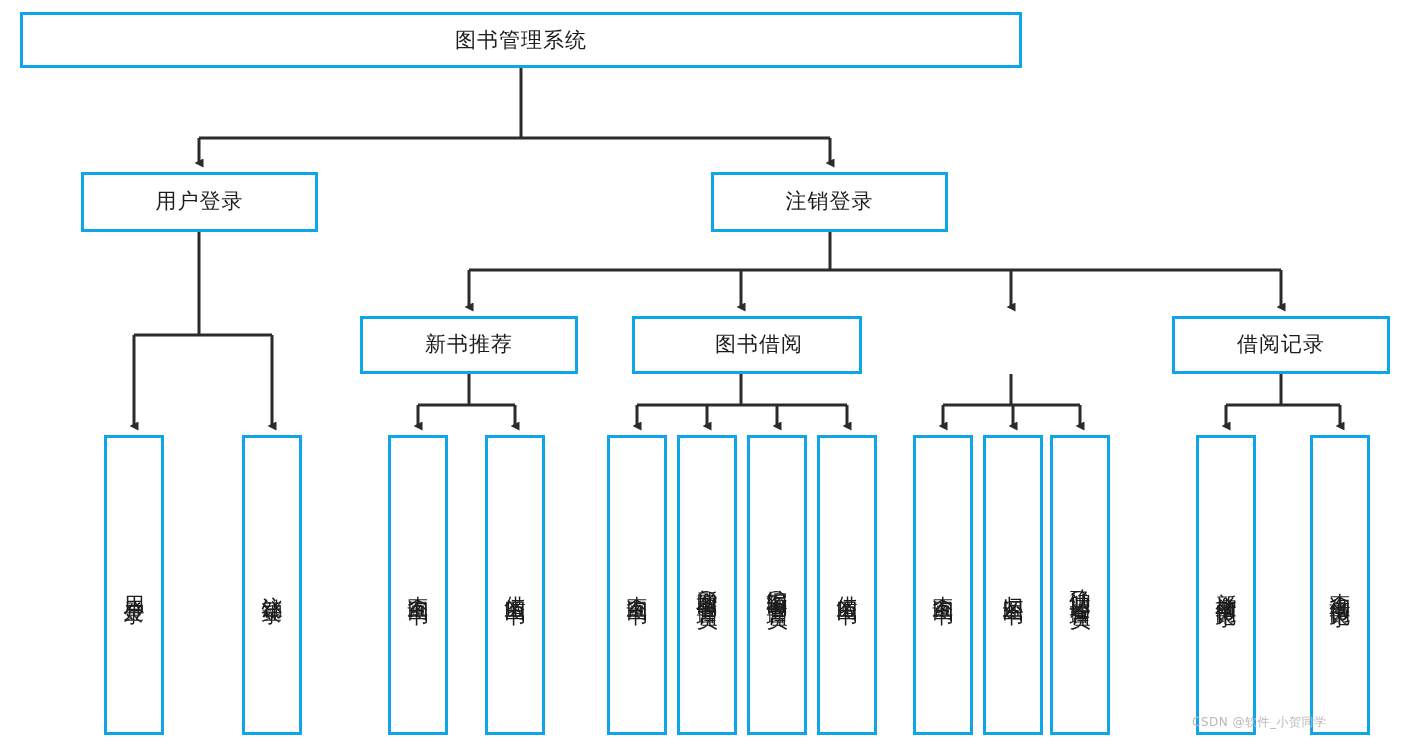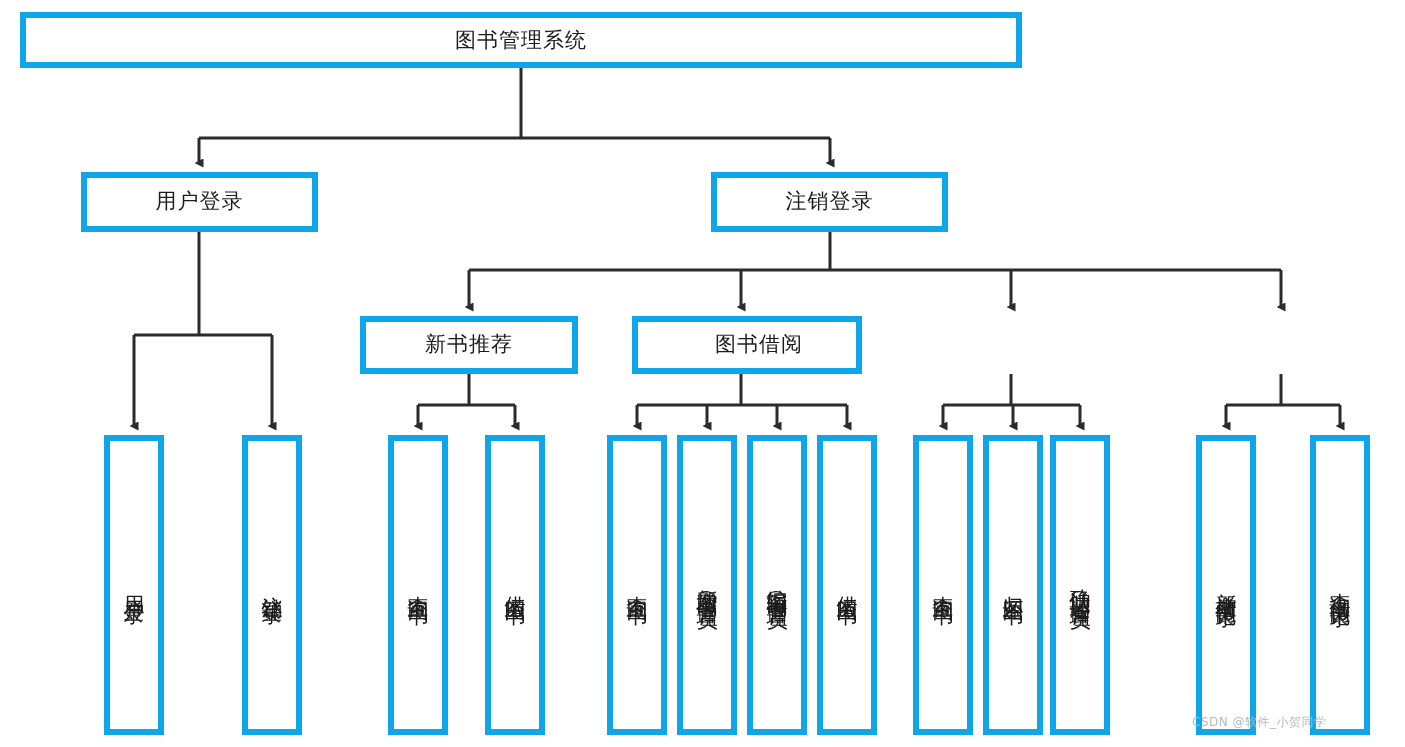--- a/index.html
+++ b/index.html
@@ -22,21 +22,21 @@
     position: absolute;
     left: 0;
     top: 0;
     width: 1405px;
     height: 747px;
     pointer-events: none;
   }
   .node {
     position: absolute;
     box-sizing: border-box;
-    border: 6px solid #0ea5e9;
+    border: 3px solid #0ea5e9;
     background: #ffffff;
     display: flex;
     align-items: center;
     justify-content: center;
     color: #1c1c1c;
   }
   .node.horizontal {
     font-size: 21px;
     letter-spacing: 1px;
     line-height: 1.2;
@@ -140,20 +140,23 @@
   <div class="node horizontal" style="left:711px; top:172px; width:237px; height:60px;">
     <span class="label">注销登录</span>
   </div>
 
   <div class="node horizontal" style="left:360px; top:316px; width:218px; height:58px;align-items:center;">
     <span class="label">新书推荐</span>
   </div>
   <div class="node horizontal" style="left:632px; top:316px; width:230px; height:58px;padding-left:24px;">
     <span class="label">图书借阅</span>
   </div>
+  <div class="node horizontal" style="left:1172px; top:316px; width:218px; height:58px;">
+    <span class="label">借阅记录</span>
+  </div>
 
   <div class="node vertical" style="left:104px; top:435px; width:60px; height:300px;">
     <span class="label">用户登录</span>
   </div>
   <div class="node vertical" style="left:242px; top:435px; width:60px; height:300px;">
     <span class="label">注销登录</span>
   </div>
   <div class="node vertical" style="left:388px; top:435px; width:60px; height:300px;">
     <span class="label">查询图书</span>
   </div>

